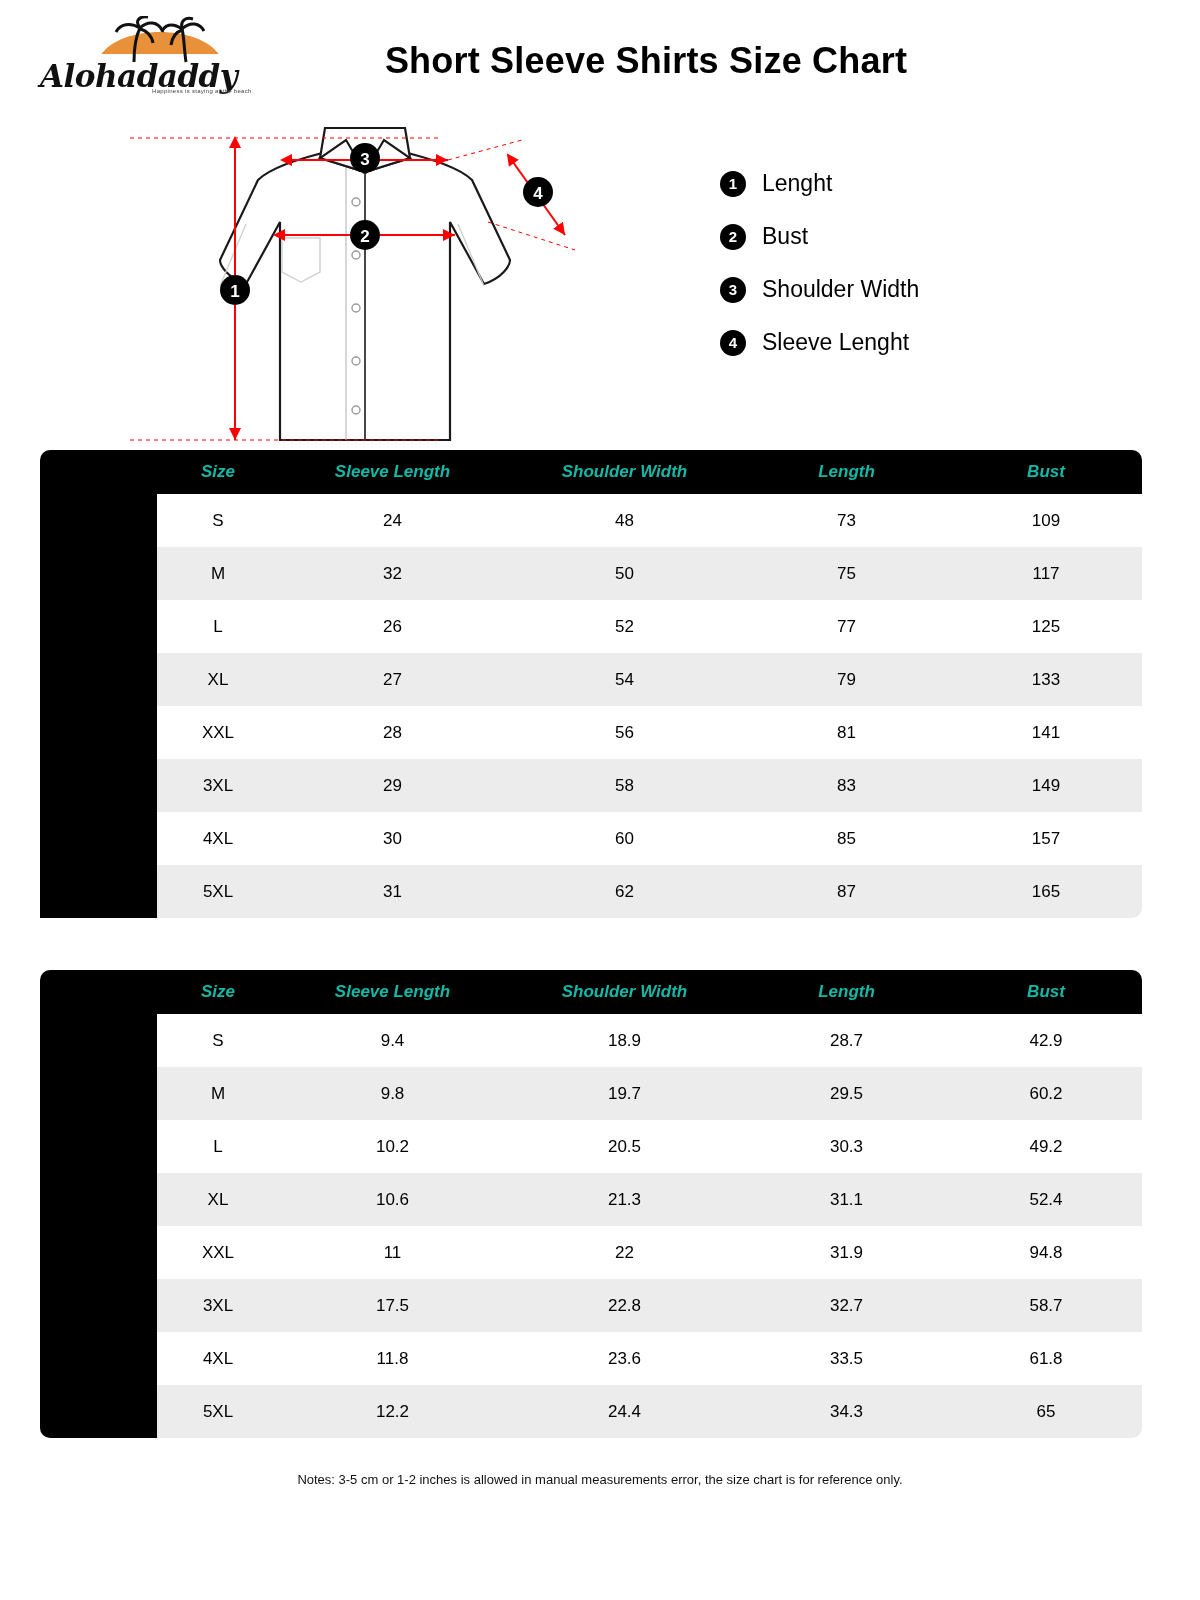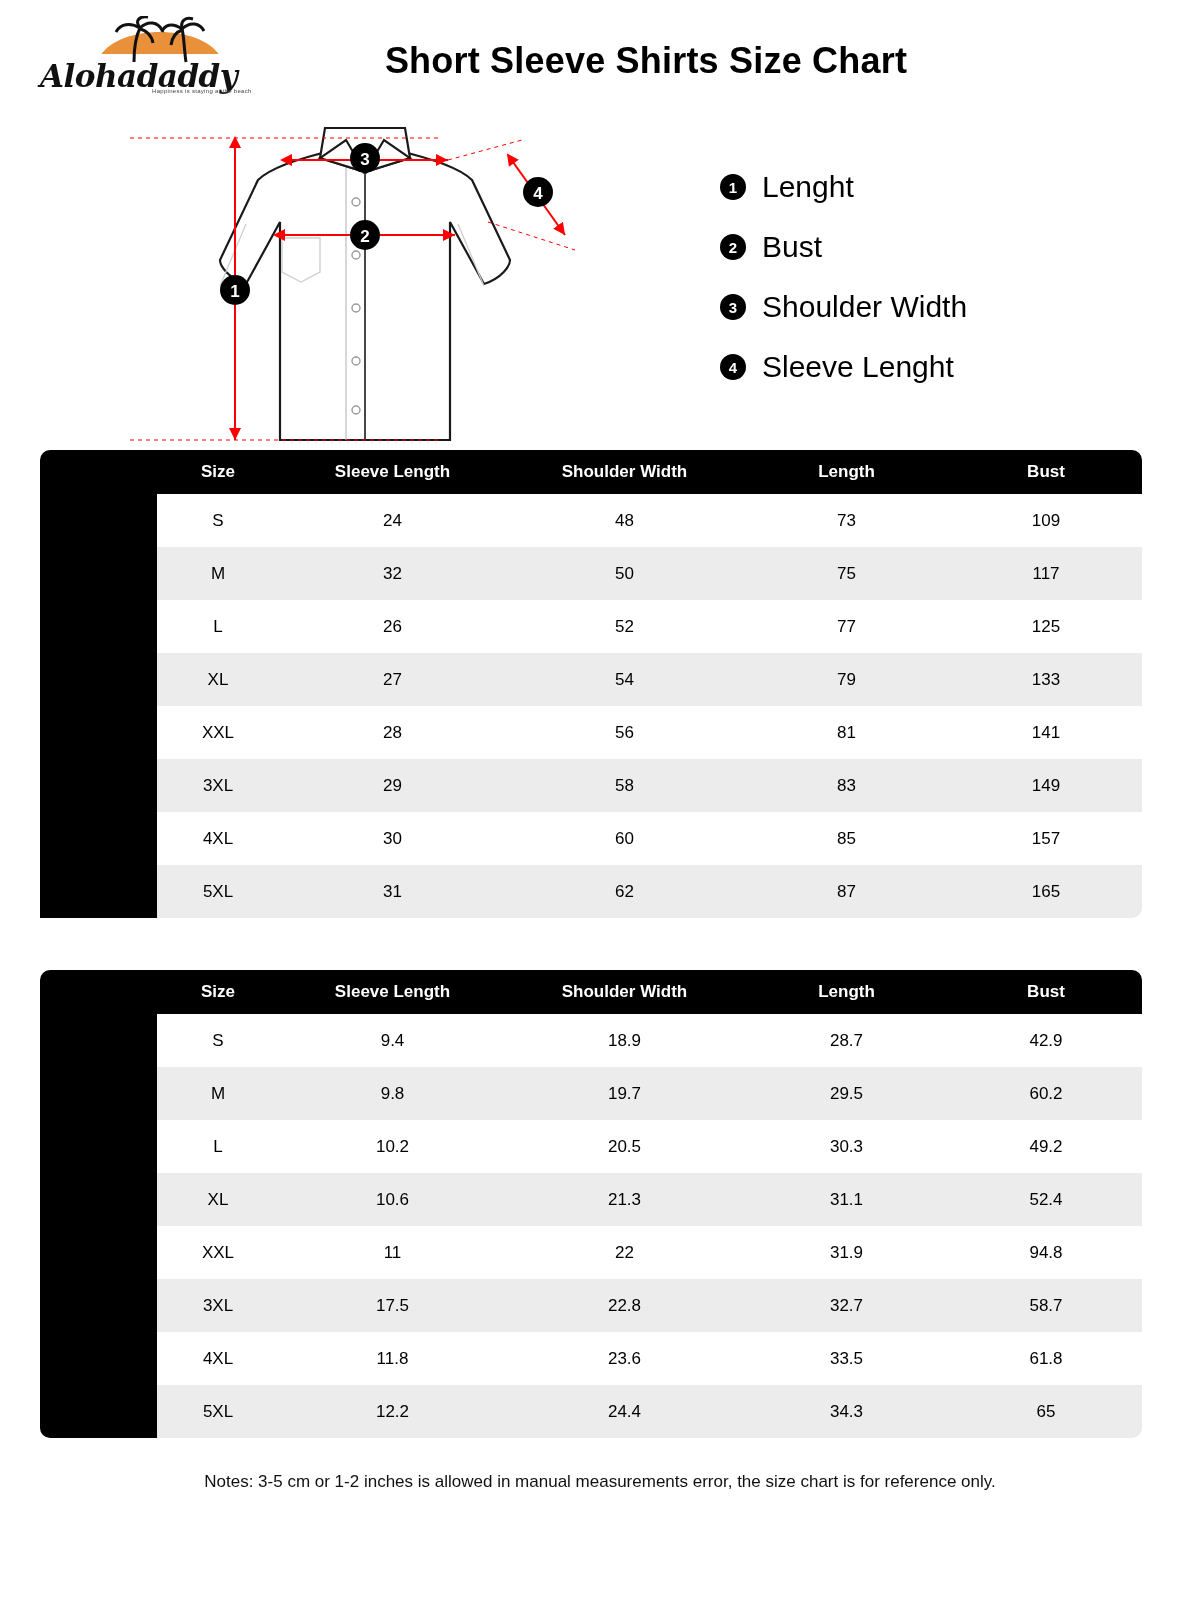--- a/index.html
+++ b/index.html
@@ -99,40 +99,41 @@
     color: #fff;
     font-size: 15px;
     font-weight: bold;
     display: flex;
     align-items: center;
     justify-content: center;
     margin-right: 16px;
     flex: 0 0 auto;
   }
   .legend-label {
-    font-size: 30px;
+    font-size: 23px;
   }
 
   
   .table-wrap {
     position: relative;
     margin: 0 40px;
   }
   table.size-table {
     width: 1090px;
     border-collapse: collapse;
     table-layout: fixed;
   }
   table.size-table thead th {
     background: #000;
-    color: #ffffff;
+    color: #14b8a6;
     font-size: 17px;
     font-weight: bold;
     height: 42px;
     text-align: center;
+    font-style: italic;
   }
   table.size-table thead th.unit-head {
     width: 115px;
     border-top-left-radius: 10px;
   }
   table.size-table thead th.last-head {
     border-top-right-radius: 10px;
   }
   td.unit-cell {
     background: #000;
@@ -160,21 +161,21 @@
   .col-sleeve { width: 225px; }
   .col-should { width: 235px; }
   .col-length { width: 205px; }
   .col-bust   { width: 190px; }
 
   .spacer { height: 52px; }
 
   .notes {
     margin-top: 34px;
     text-align: center;
-    font-size: 17px;
+    font-size: 13px;
     color: #111;
   }
 </style>
 </head>
 <body>
 
 <div class="header">
   <div class="brand">
     <svg class="brand-palms" viewBox="0 0 140 48">
       <path d="M10 40 C 30 8, 110 8, 130 40 Z" fill="#e8913a"></path>

